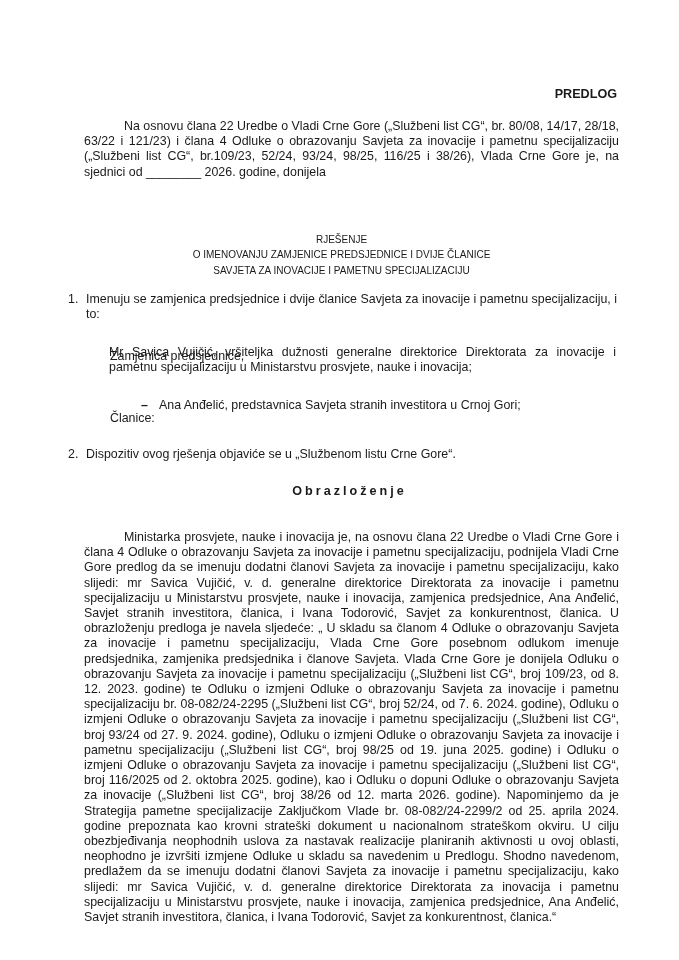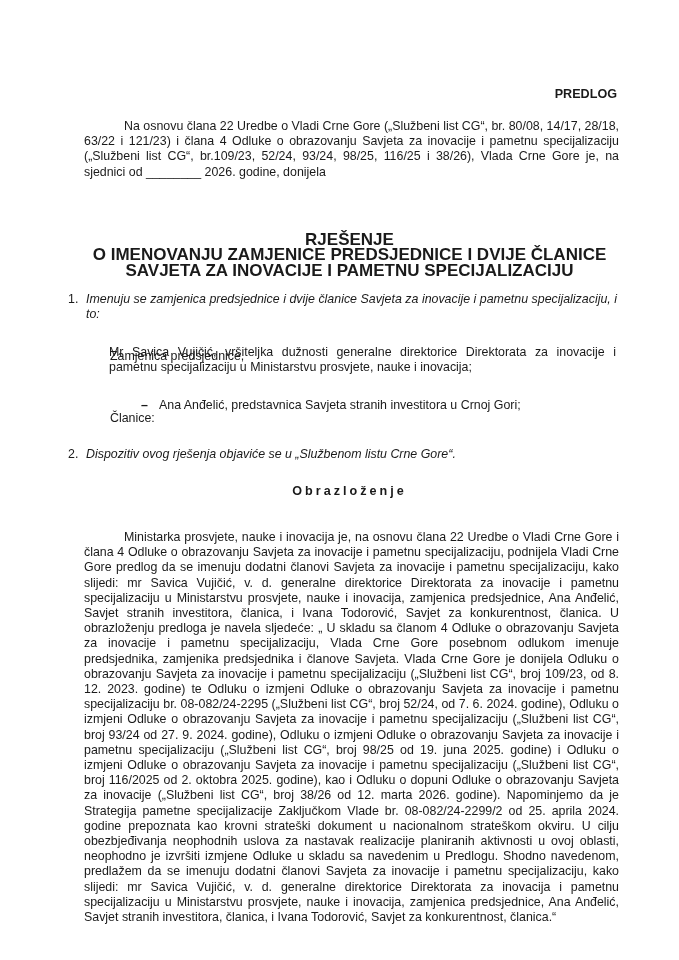--- a/index.html
+++ b/index.html
@@ -3,25 +3,25 @@
 <meta charset="utf-8">
 <style>
   html, body { margin: 0; padding: 0; background: #ffffff; }
   body { width: 679px; height: 960px; position: relative; overflow: hidden;
          font-family: "Liberation Sans", sans-serif; color: #1a1a1a; font-size: 12.4px; }
   .page { position: absolute; left: 0; top: 0; width: 679px; height: 720px; }
   .predlog { position: absolute; top: 87px; right: 62px; font-weight: bold; font-size: 12.6px; }
   .p { position: absolute; left: 72px; width: 535px; line-height: 15.2px; text-align: justify; margin: 12px; }
   .intro { top: 107px; }
   .indent { display: inline-block; width: 40px; }
-  .title { position: absolute; left: 82px; width: 535px; top: 232px; text-align: center;
-           font-weight: bold; font-size: 17px; line-height: 15.4px; }
+  .title { position: absolute; left: 74px; width: 535px; top: 232px; text-align: center;
+           font-weight: normal; font-size: 10px; line-height: 15.4px; }
   .item { position: absolute; left: 68px; width: 549px; line-height: 15.2px; }
   .item .num { position: absolute; left: 0; top: 0; }
-  .item .txt { margin-left: 18px; text-align: justify; font-style: italic; }
+  .item .txt { margin-left: 18px; text-align: justify; }
   .item1 { top: 292px; }
   .sub { position: absolute; left: 110px; width: 507px; line-height: 15.2px; text-align: justify; }
   .zam-label { top: 329px; margin-top: 20px; }
   .zam-text { top: 345px; left: 109px; }
   .clanice-label { top: 383px; margin-top: 28px; }
   .member { position: absolute; left: 93px; line-height: 15.2px; margin-left: 48px; }
   .member .dash { font-weight: bold; display: inline-block; width: 18px; }
   .m1 { top: 398px; }
   .m2 { top: 413px; }
   .item2 { top: 447px; }

